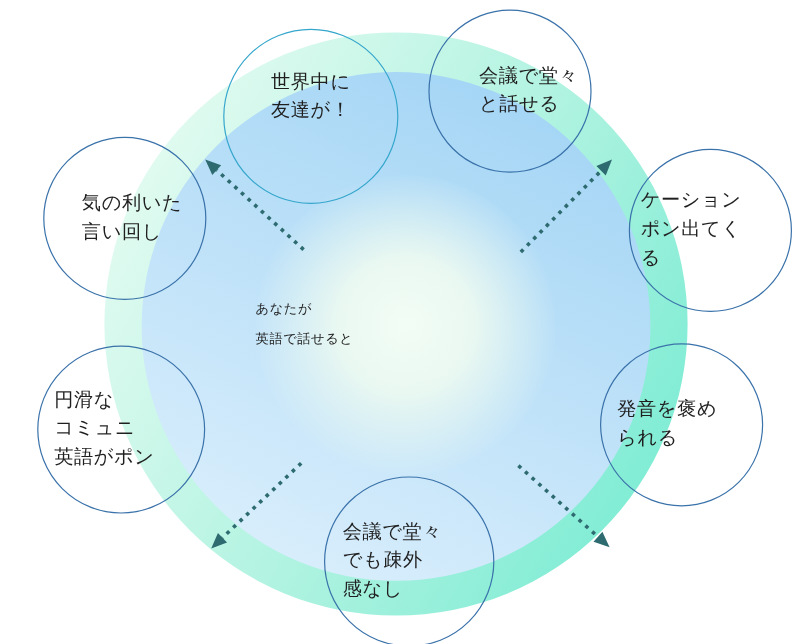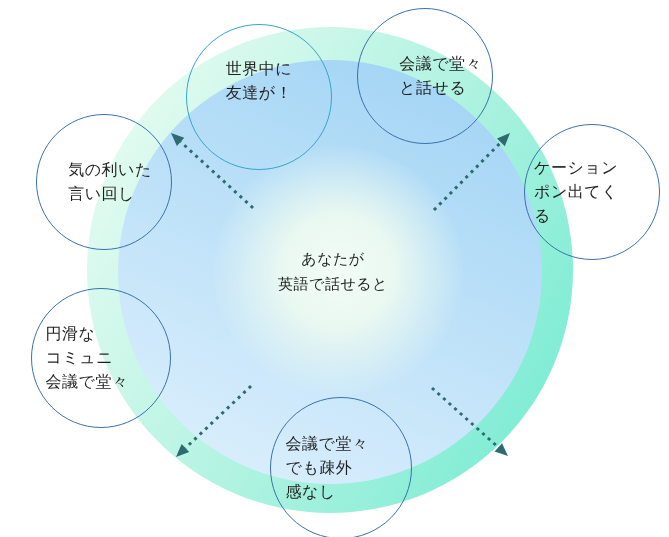--- a/index.html
+++ b/index.html
@@ -43,22 +43,22 @@
   .b4{left:524px;top:124px;width:134px;height:134px;}
   .b4 .btxt{transform:translateX(-16px);}
   .b5{left:31px;top:288px;width:138px;height:138px;}
   .b5 .btxt{transform:translateX(-14px);}
   .b6{left:500px;top:286px;width:134px;height:134px;}
   .b6 .btxt{transform:translateX(-12px);}
   .b7{left:270px;top:397px;width:140px;height:140px;}
   .b7 .btxt{transform:translateX(-14px);}
   .center-text{
     position:absolute;left:213px;top:246px;width:240px;
-    text-align:center;white-space:pre-line;
-    font-size:15px;line-height:25px;letter-spacing:0.5px;
+    text-align:left;white-space:pre-line;
+    font-size:11px;line-height:25px;letter-spacing:0.5px;
   }
 </style>
 </head>
 <body>
 
 <div class="canvas" style="--background: #ffffff; --outer-gradient-start: #f0fdf5; --outer-gradient-mid: #b2f3e1; --outer-gradient-end: #6fead0; --middle-gradient-start: #9dd2f4; --middle-gradient-end: #d9eefc; --glow-center: #f2fdf5; --bubble-border: #3a72aa; --bubble-border-alt: #35a6cc; --arrow: #2d6b70; --text: #1f1f1f;">
 
   <div class="outer-circle"></div>
   <div class="middle-circle"></div>
   <div class="center-glow"></div>
@@ -95,21 +95,25 @@
 言い回し</div>
   </div>
   <div class="bubble b4">
     <div class="btxt">ケーション
 ポン出てく
 る</div>
   </div>
   <div class="bubble b5">
     <div class="btxt">円滑な
 コミュニ
-会議で堂々</div>
+英語がポン</div>
+  </div>
+  <div class="bubble b6">
+    <div class="btxt">発音を褒め
+られる</div>
   </div>
   <div class="bubble b7">
     <div class="btxt">会議で堂々
 でも疎外
 感なし</div>
   </div>
 
   <div class="center-text">あなたが
 英語で話せると</div>
 

